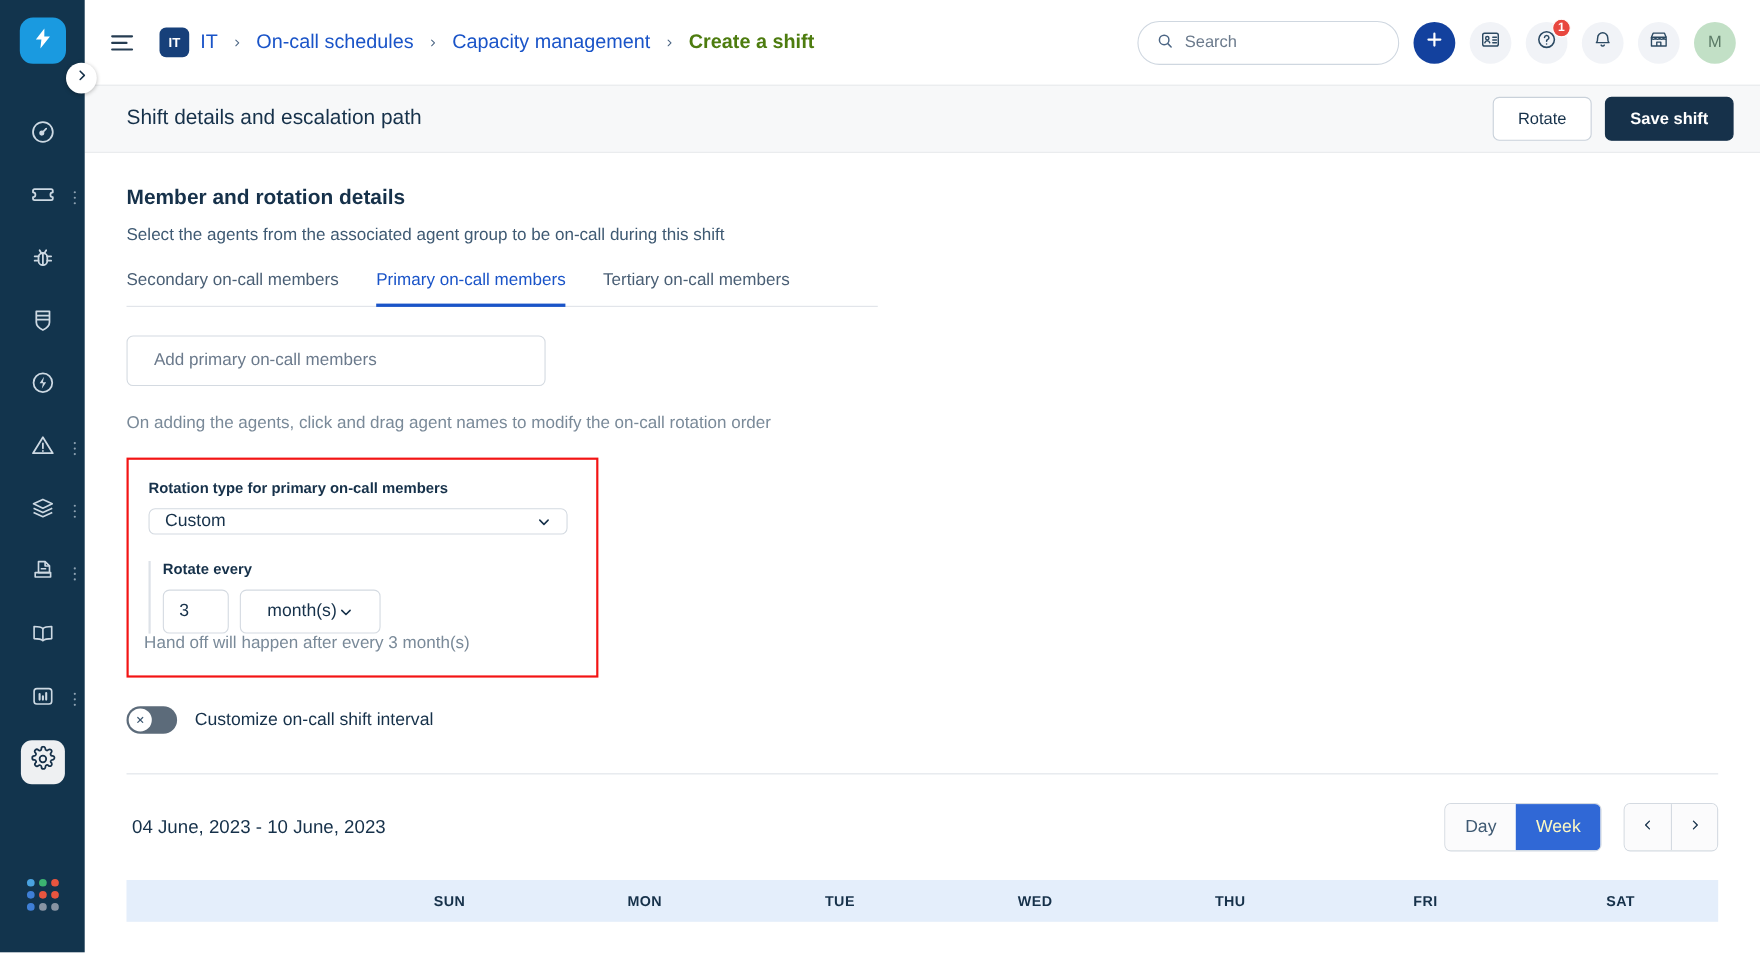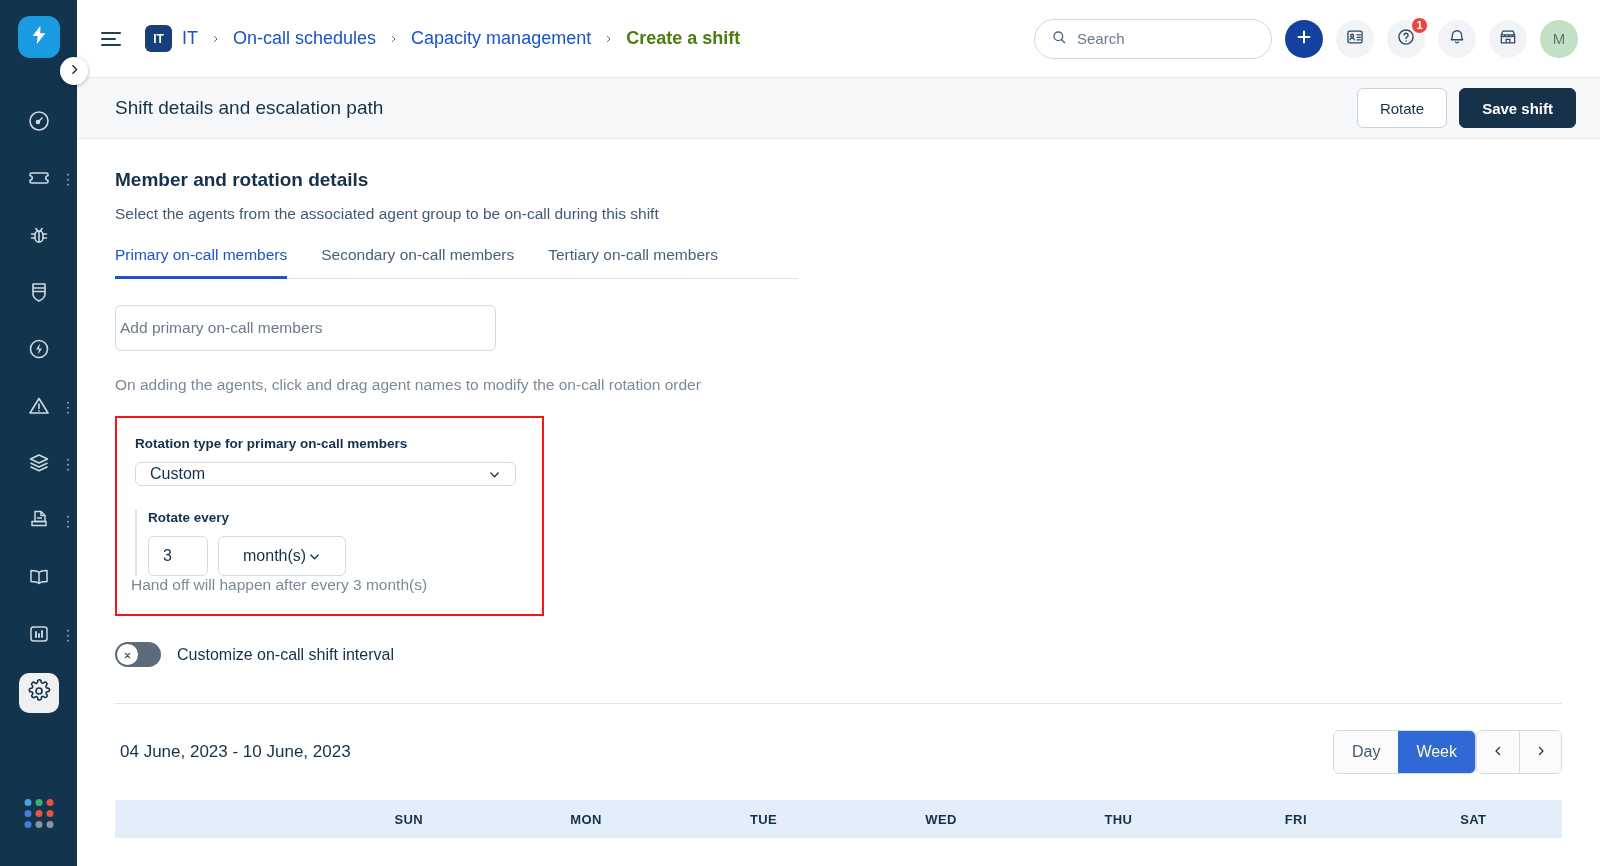--- a/index.html
+++ b/index.html
@@ -153,21 +153,21 @@
   .tabs { display: flex; margin-top: 22px; border-bottom: 1px solid #dfe3e8; width: 683px; }
   .tab {
     font-size: 15.5px; color: #4a5f75; padding: 0 0 12px 0; margin-right: 34px;
     cursor: pointer; border-bottom: 3px solid transparent; position: relative; top: 1px;
   }
   .tab.active { color: #1a54c8; border-bottom-color: #1a54c8; }
 
   .member-input {
     margin-top: 26px; width: 381px; height: 46px;
     border: 1px solid #d4dae1; border-radius: 6px;
-    background: #fff; display: flex; align-items: center; padding: 0 4px;
+    background: #fff; display: flex; align-items: center; padding: 0 24px;
     cursor: text;
   }
   .member-input span { color: #6b7a8c; font-size: 15.5px; }
 
   .hint { margin-top: 25px; font-size: 15.5px; color: #7a8a99; }
 
   
   .rot-box {
     margin-top: 22px;
     width: 429px;
@@ -215,21 +215,21 @@
     display: flex; align-items: center; justify-content: center;
   }
   .toggle .knob svg { width: 9px; height: 9px; }
   .toggle-label { font-size: 16px; color: #16314a; }
 
   .divider { margin-top: 36px; height: 1px; background: #dfe3e8; width: 100%; }
 
   
   .cal-head { margin-top: 26px; display: flex; align-items: center; }
   .cal-range { font-size: 17px; color: #16314a; padding-left: 5px; }
-  .cal-controls { margin-left: auto; display: flex; align-items: center; gap: 0; }
+  .cal-controls { margin-left: auto; display: flex; align-items: center; gap: 20px; }
   .seg { display: flex; border: 1px solid #d4dae1; border-radius: 6px; overflow: hidden; }
   .seg-btn {
     height: 42px; padding: 0 18px; display: flex; align-items: center;
     font-size: 16px; color: #3f5a73; background: #fbfbfc; cursor: pointer;
   }
   .seg-btn.active { background: #3068d6; color: #fef9c3; }
   .navgrp { display: flex; border: 1px solid #d4dae1; border-radius: 6px; overflow: hidden; }
   .nav-btn {
     width: 42px; height: 42px; display: flex; align-items: center; justify-content: center;
     background: #fbfbfc; cursor: pointer; color: #16314a;
@@ -531,22 +531,22 @@
       <button class="btn btn-primary">Save shift</button>
     </div>
   </div>
 
   <div class="content">
 
     <div class="section-title">Member and rotation details</div>
     <div class="section-sub">Select the agents from the associated agent group to be on-call during this shift</div>
 
     <div class="tabs">
+      <div class="tab">Secondary on-call members</div>
       <div class="tab active">Primary on-call members</div>
-      <div class="tab">Secondary on-call members</div>
       <div class="tab">Tertiary on-call members</div>
     </div>
 
     <div class="member-input">
       <span>Add primary on-call members</span>
     </div>
 
     <div class="hint">On adding the agents, click and drag agent names to modify the on-call rotation order</div>
 
     <div class="rot-box">

